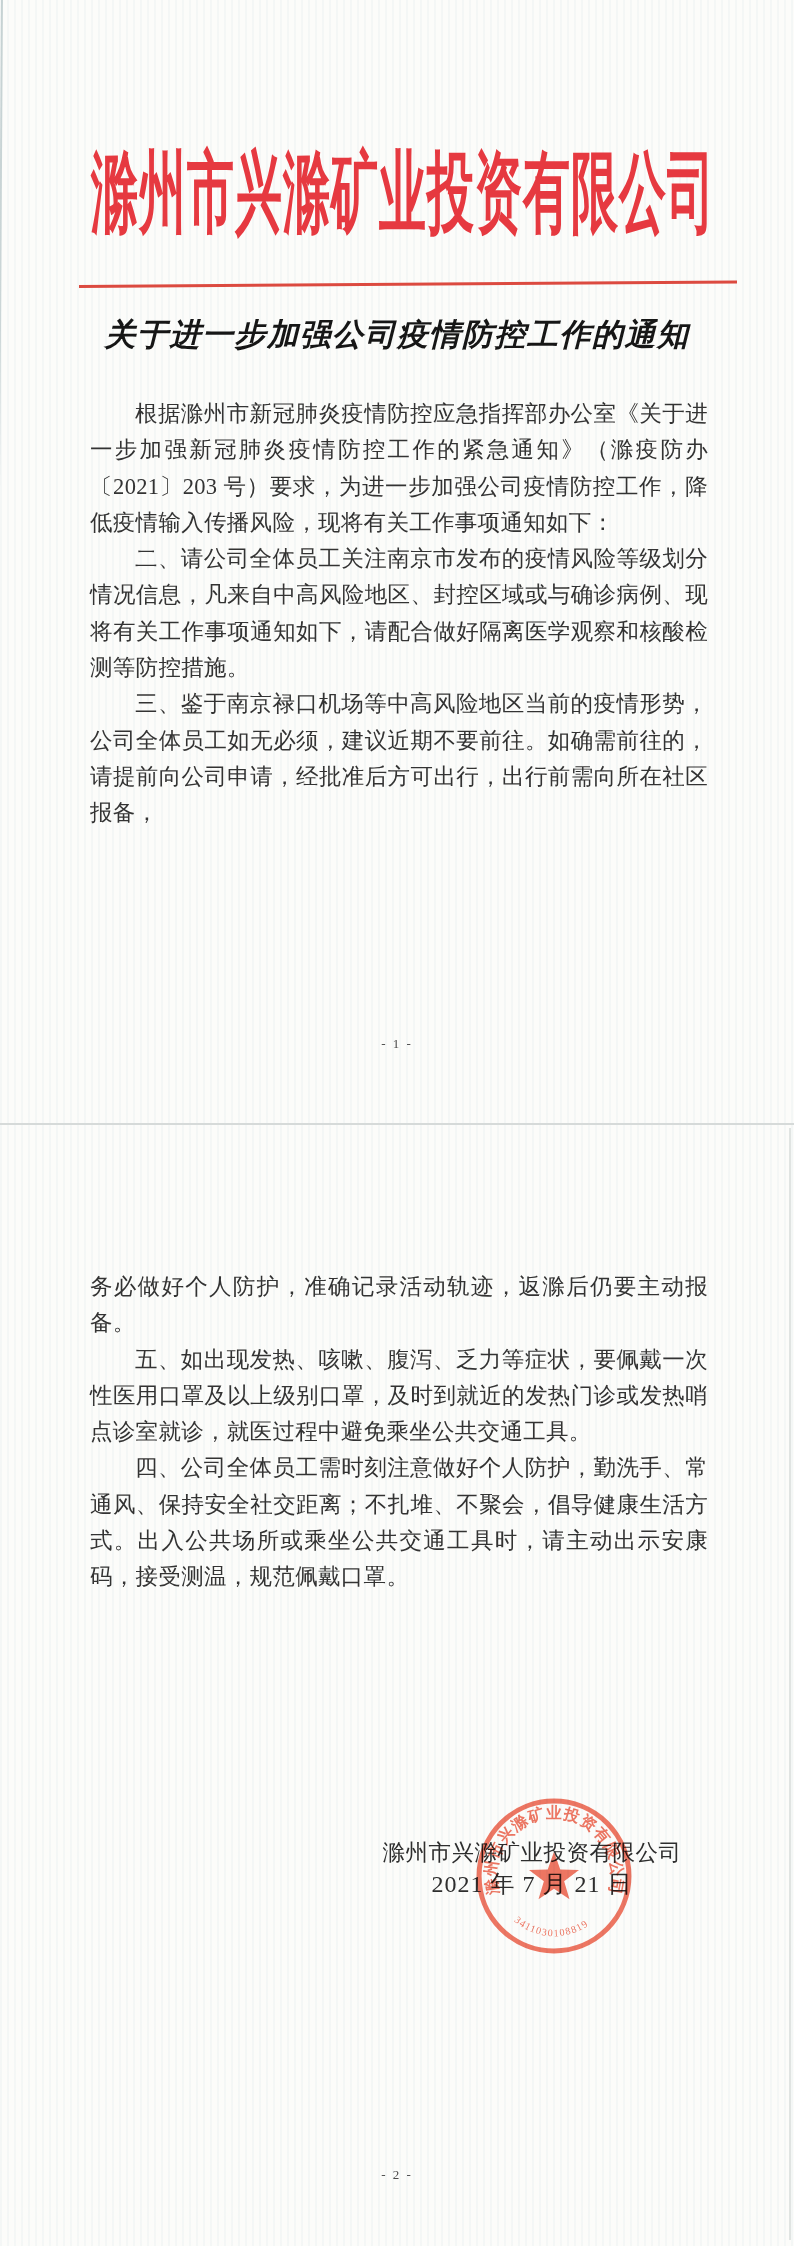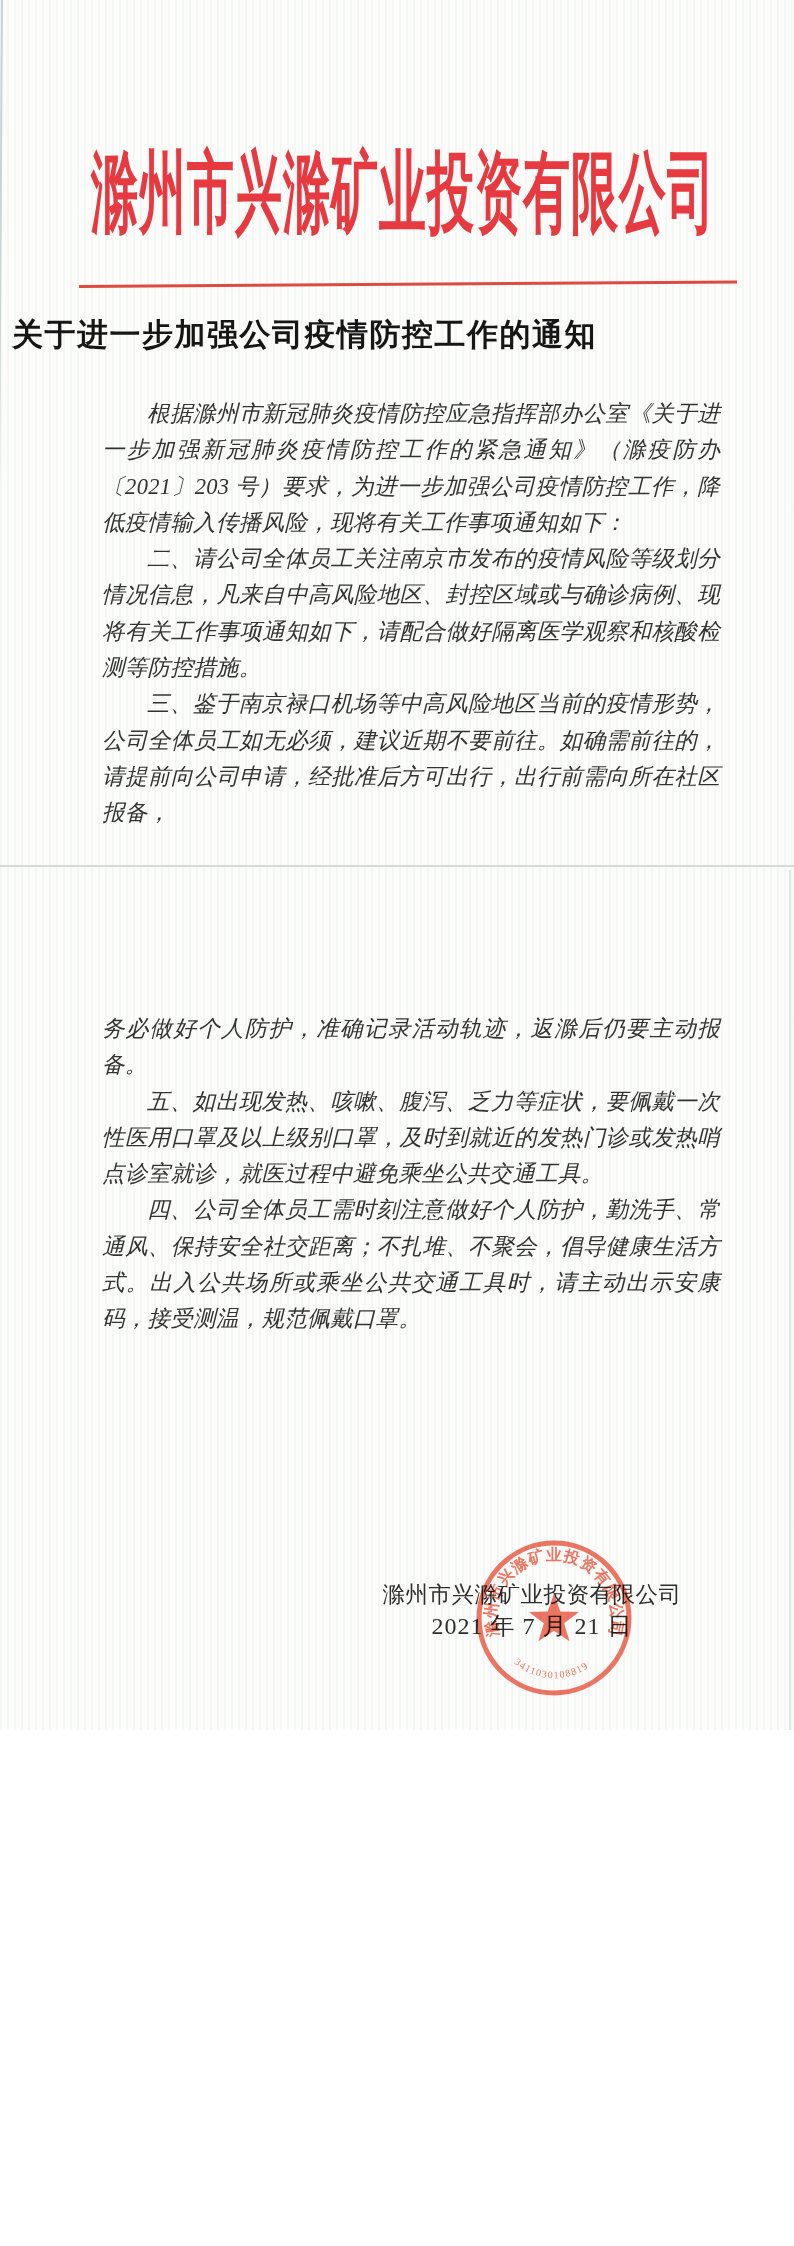--- a/index.html
+++ b/index.html
@@ -10,21 +10,21 @@
   }
   .canvas {
     width: 794px;
     height: 2246px;
     position: relative;
     background: #ffffff;
   }
   .page {
     position: relative;
     width: 794px;
-    height: 865px;
+    height: 1123px;
     overflow: hidden;
     background-color: #fcfcfa;
     background-image: repeating-linear-gradient(
       90deg,
       rgba(213, 226, 230, 0.20) 0px,
       rgba(213, 226, 230, 0.20) 2px,
       rgba(255, 255, 255, 0) 2px,
       rgba(255, 255, 255, 0) 7px
     );
   }
@@ -58,32 +58,32 @@
     background: #dc4a40;
     transform: rotate(-0.4deg);
     transform-origin: left center;
   }
   .doc-title {
     position: absolute;
     top: 314px;
     left: 12px;
     width: 770px;
     margin: 0;
-    text-align: left;
+    text-align: center;
     font-size: 31px;
     font-weight: bold;
     color: #161616;
     letter-spacing: 1.5px;
+    font-style: italic;
   }
   .body-text {
     position: absolute;
-    left: 102px;
+    left: 90px;
     width: 618px;
     color: #333333;
-    font-style: italic;
   }
   .page1 .body-text { top: 396px; }
   .page2 .body-text { top: 146px; }
   .body-text p {
     margin: 0;
     font-size: 22.5px;
     line-height: 36.3px;
     text-indent: 2em;
     text-align: justify;
     letter-spacing: 0.3px;

